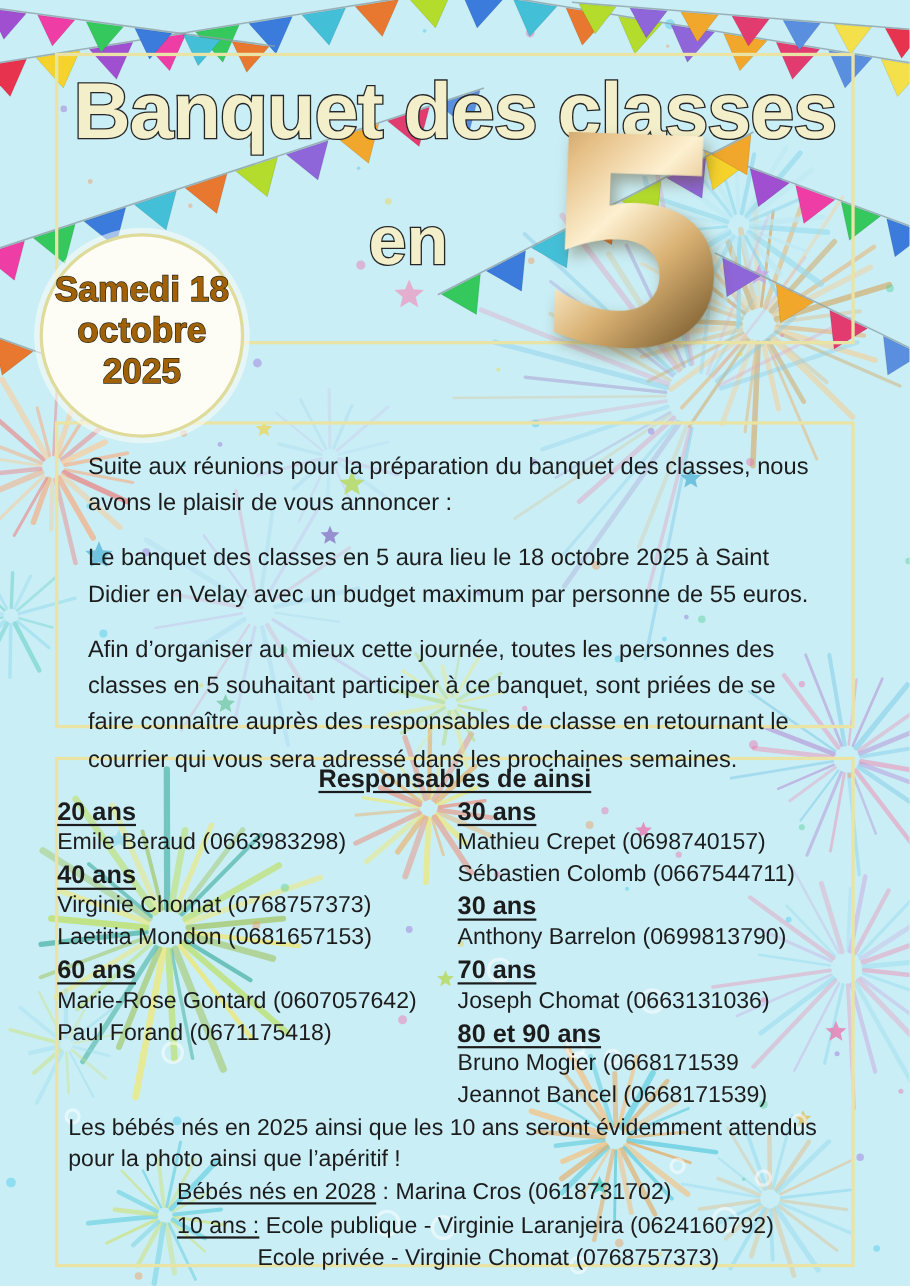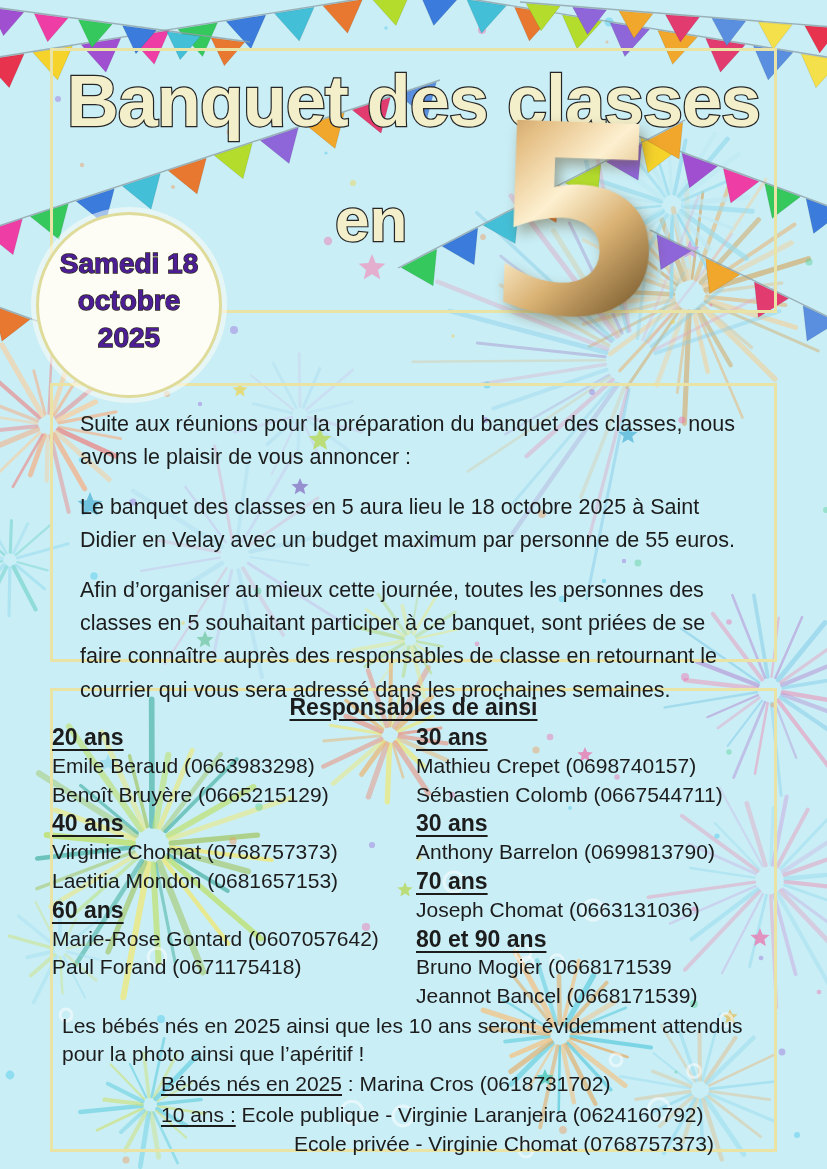--- a/index.html
+++ b/index.html
@@ -36,22 +36,22 @@
     background:linear-gradient(135deg,#a87c42 0%,#e6c188 22%,#fdf0d0 40%,#d9b173 58%,#8a6a3a 78%,#c99c5e 100%);
     -webkit-background-clip:text;background-clip:text;color:transparent;
     transform:rotate(2deg);
     filter:drop-shadow(5px 7px 7px rgba(90,70,30,0.45));
   }
   #date-badge{
     position:absolute;left:36px;top:212px;width:186px;height:186px;
     border-radius:50%;background:#fdfdf6;border:3px solid #dfdb9a;
     box-shadow:0 0 0 5px rgba(253,253,246,0.55);
     z-index:2;text-align:center;
-    font-size:28px;font-weight:bold;line-height:37px;
-    color:#4c1d95;-webkit-text-stroke:1.3px #2a2a1e;paint-order:stroke fill;
+    font-size:32px;font-weight:bold;line-height:37px;
+    color:#a16207;-webkit-text-stroke:1.3px #2a2a1e;paint-order:stroke fill;
     padding-top:0;box-sizing:border-box;
   }
   #date-badge .dl:first-child{margin-top:30px;}
   #intro-text{
     position:absolute;left:64px;top:392px;width:698px;z-index:2;
     font-size:21.5px;line-height:33.4px;
   }
   #intro-text p{margin:16px;}
   #resp-heading{
     position:absolute;left:0;top:694px;width:100%;text-align:center;z-index:2;
@@ -61,21 +61,21 @@
   #col-left{left:52px;}
   #col-right{left:416px;}
   .age{font-size:23px;font-weight:bold;text-decoration:underline;text-underline-offset:4px;}
   .person{font-size:21px;}
   #footer{
     position:absolute;left:62px;top:1012px;width:712px;z-index:2;
     font-size:21px;line-height:27.5px;
   }
   #footer p{margin:0;}
   #footer .ind{margin-left:99px;margin-top:3px;}
-  #footer .ind2{margin-left:172px;margin-top:2px;text-align:center;}
+  #footer .ind2{margin-left:172px;margin-top:2px;}
   .u{text-decoration:underline;text-underline-offset:3px;}
 </style>
 </head>
 <body>
 
 <div class="page">
 
   <svg id="decor" width="827" height="1169" viewBox="0 0 827 1169">
       <g>
         <line x1="706.7091463256302" y1="296.7448292376843" x2="785.3353091131344" y2="304.9552563298289" stroke="#dec9a0" stroke-width="4.135334396362305" stroke-linecap="round" opacity="0.8953530836105347"></line>
@@ -701,21 +701,20 @@
     <p>Suite aux réunions pour la préparation du banquet des classes, nous avons le plaisir de vous annoncer :</p>
     <p>Le banquet des classes en 5 aura lieu le 18 octobre 2025 à Saint Didier en Velay avec un budget maximum par personne de 55 euros.</p>
     <p>Afin d’organiser au mieux cette journée, toutes les personnes des classes en 5 souhaitant participer à ce banquet, sont priées de se faire connaître auprès des responsables de classe en retournant le courrier qui vous sera adressé dans les prochaines semaines.</p>
   </div>
 
   <div id="resp-heading">Responsables de ainsi</div>
 
   <div class="col" id="col-left">
     <div class="age">20 ans</div>
     <div class="person">Emile Beraud (0663983298)</div>
-    <div class="person">Benoît Bruyère (0665215129)</div>
     <div class="age">40 ans</div>
     <div class="person">Virginie Chomat (0768757373)</div>
     <div class="person">Laetitia Mondon (0681657153)</div>
     <div class="age">60 ans</div>
     <div class="person">Marie-Rose Gontard (0607057642)</div>
     <div class="person">Paul Forand (0671175418)</div>
   </div>
 
   <div class="col" id="col-right">
     <div class="age">30 ans</div>
@@ -725,18 +724,18 @@
     <div class="person">Anthony Barrelon (0699813790)</div>
     <div class="age">70 ans</div>
     <div class="person">Joseph Chomat (0663131036)</div>
     <div class="age">80 et 90 ans</div>
     <div class="person">Bruno Mogier (0668171539</div>
     <div class="person">Jeannot Bancel (0668171539)</div>
   </div>
 
   <div id="footer">
     <p>Les bébés nés en 2025 ainsi que les 10 ans seront évidemment attendus pour la photo ainsi que l’apéritif !</p>
-    <p class="ind"><span class="u">Bébés nés en 2025</span><span> : Marina Cros (0618731702)</span></p>
+    <p class="ind"><span class="u">Bébés nés en 2028</span><span> : Marina Cros (0618731702)</span></p>
     <p class="ind"><span class="u">10 ans :</span><span> Ecole publique - Virginie Laranjeira (0624160792)</span></p>
     <p class="ind2">Ecole privée - Virginie Chomat (0768757373)</p>
   </div>
 
 </div>
 
 </body></html>

